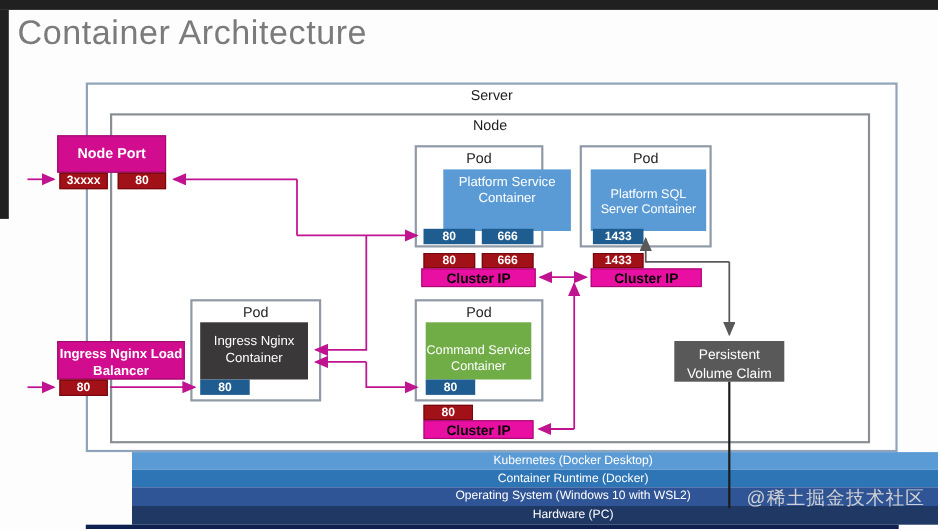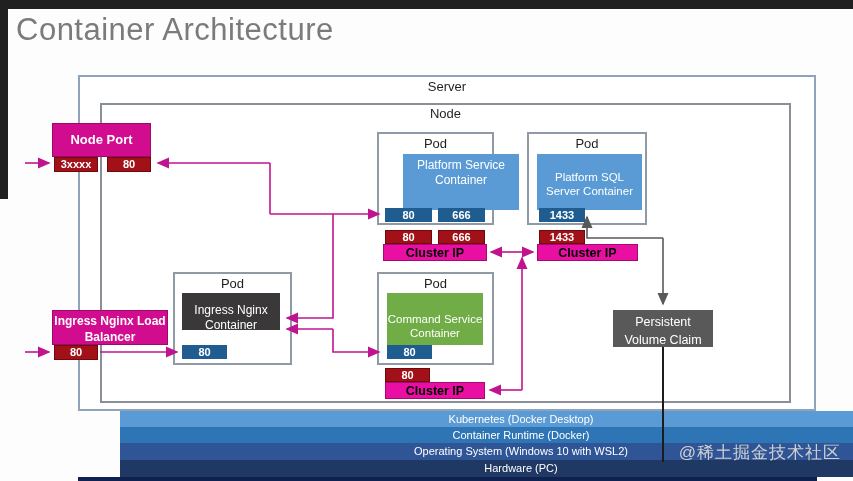--- a/index.html
+++ b/index.html
@@ -93,21 +93,21 @@
 
 <div class="abs pod" style="left:527px;top:132px;width:120px;height:93px;"></div>
 <div class="abs pod-label" style="left:527px;top:136px;width:120px;">Pod</div>
 <div class="abs container-box" style="left: 537px; top: 154px; width: 105px; height: 56px; font-size: 11.5px; padding-top: 16px; background-color: rgb(91, 155, 213);">Platform SQL Server Container</div>
 <div class="abs port port-blue" style="left:539px;top:208px;width:46px;height:14px;">1433</div>
 <div class="abs port port-red" style="left:539px;top:230px;width:46px;height:14px;">1433</div>
 <div class="abs clusterip" style="left:537px;top:244px;width:101px;height:17px;line-height:16px;">Cluster IP</div>
 
 <div class="abs pod" style="left:173px;top:272px;width:119px;height:93px;"></div>
 <div class="abs pod-label" style="left:173px;top:276px;width:119px;">Pod</div>
-<div class="abs container-box" style="left: 182px; top: 293px; width: 98px; height: 37px; font-size: 12px; padding-top: 10px; background-color: rgb(58, 56, 56);">Ingress Nginx Container</div>
+<div class="abs container-box" style="left: 182px; top: 293px; width: 98px; height: 52px; font-size: 12px; padding-top: 10px; background-color: rgb(58, 56, 56);">Ingress Nginx Container</div>
 <div class="abs port port-blue" style="left:182px;top:345px;width:45px;height:14px;">80</div>
 
 <div class="abs pod" style="left:377px;top:272px;width:117px;height:93px;"></div>
 <div class="abs pod-label" style="left:377px;top:276px;width:117px;">Pod</div>
 <div class="abs container-box" style="left: 387px; top: 293px; width: 96px; height: 52px; font-size: 11.5px; padding-top: 19px; background-color: rgb(112, 173, 71);">Command Service Container</div>
 <div class="abs port port-blue" style="left:387px;top:345px;width:45px;height:14px;">80</div>
 <div class="abs port port-red" style="left:385px;top:368px;width:45px;height:14px;">80</div>
 <div class="abs clusterip" style="left:385px;top:382px;width:100px;height:17px;line-height:16px;">Cluster IP</div>
 
 <div id="pvc-box" class="abs" style="left:613px;top:310px;width:100px;height:37px;">Persistent Volume Claim</div>

